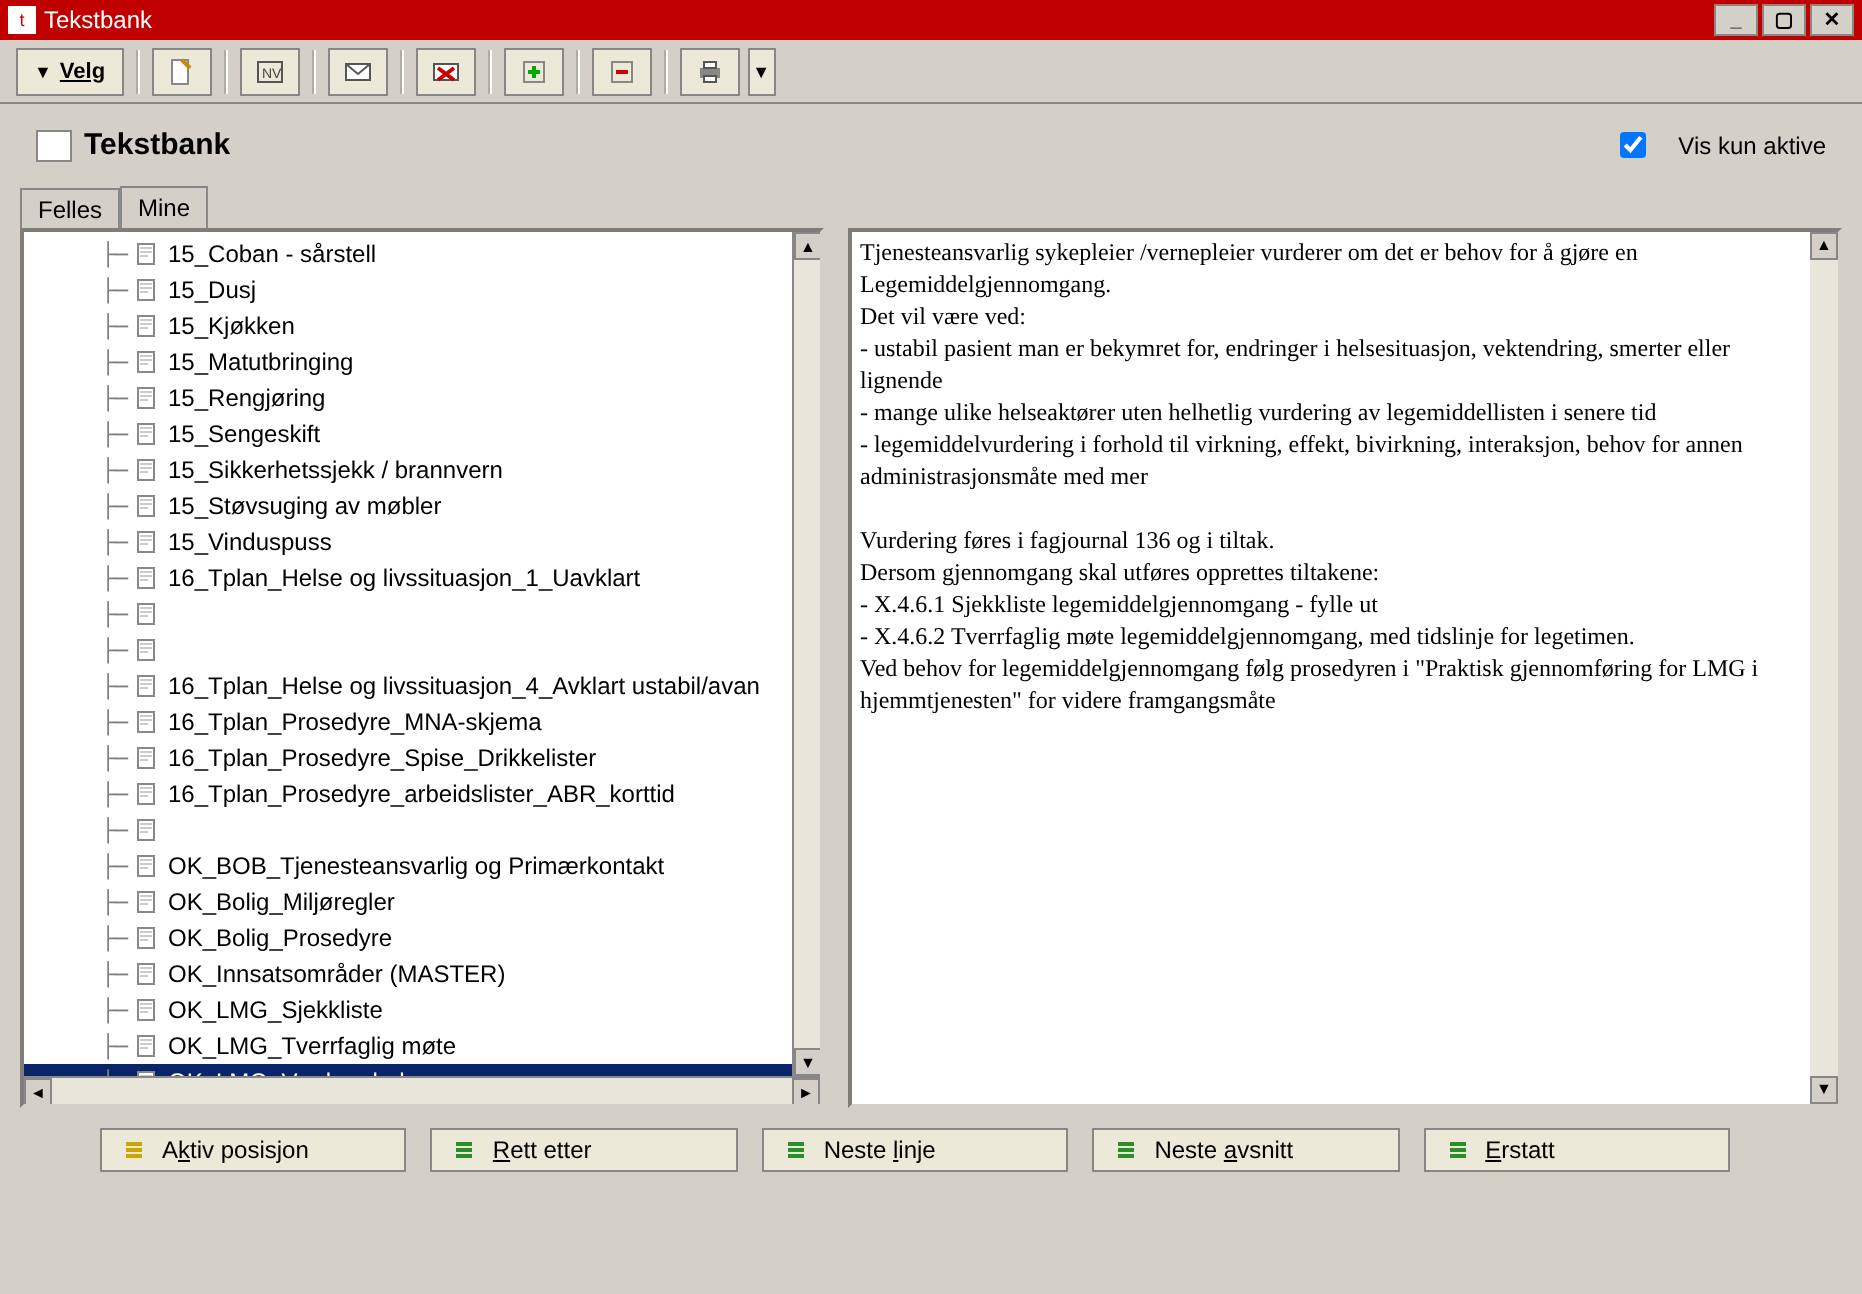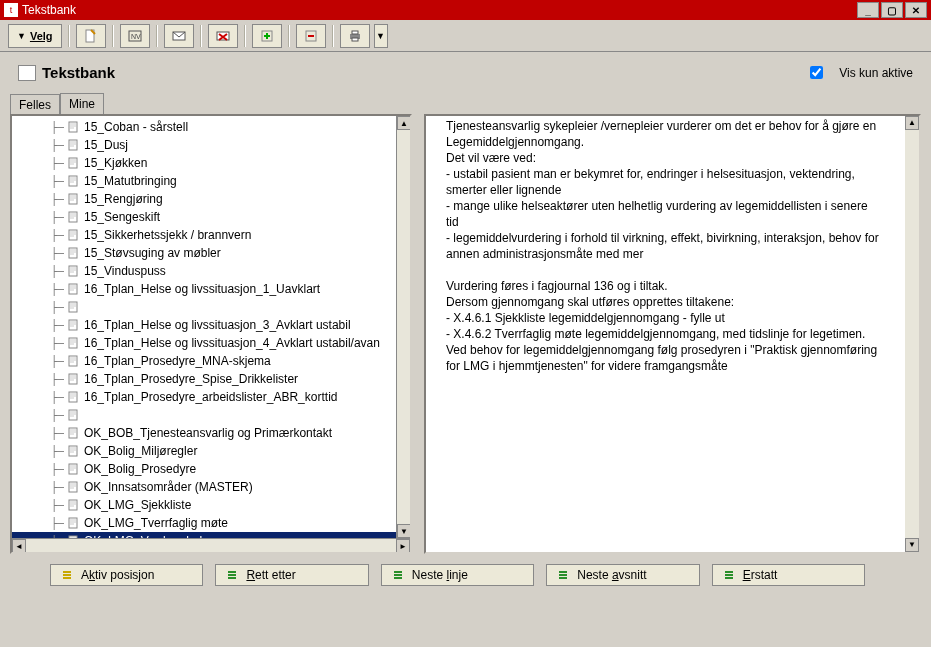--- a/index.html
+++ b/index.html
@@ -175,26 +175,27 @@
   background: #d4d0c8;
   border: 1px solid #888;
   display: flex;
   align-items: center;
   justify-content: center;
   font-size: 8px;
   cursor: pointer;
 }
 .vscroll .track { flex: 1; background: #e8e6da; }
 .textpane {
-  padding: 2px 20px;
+  padding: 2px 4px;
   font-size: 12px;
   line-height: 16px;
   height: 100%;
   overflow: hidden;
   position: relative;
+  font-family: Liberation Serif, serif;
 }
 .textpane p { margin: 0; }
 .textpane .vscroll-r {
   position: absolute;
   top: 0; right: 0; bottom: 0;
   width: 14px;
   background: #d4d0c8;
   display: flex;
   flex-direction: column;
 }
@@ -429,21 +430,20 @@
           </span>
         </div>
         <div class="tree-row">
           <span class="branch">├─</span>
           <span class="doc-i">
             <svg width="12" height="12" viewBox="0 0 12 12">
               <rect x="1" y="1" width="8" height="10" fill="#fff" stroke="#888"></rect>
               <path d="M2 3h6M2 5h6M2 7h4" stroke="#bbb" stroke-width="0.8"></path>
             </svg>
           </span>
-          <span class="label">16_Tplan_Helse og livssituasjon_3_Avklart ustabil</span>
         </div>
         <div class="tree-row">
           <span class="branch">├─</span>
           <span class="doc-i">
             <svg width="12" height="12" viewBox="0 0 12 12">
               <rect x="1" y="1" width="8" height="10" fill="#fff" stroke="#888"></rect>
               <path d="M2 3h6M2 5h6M2 7h4" stroke="#bbb" stroke-width="0.8"></path>
             </svg>
           </span>
           <span class="label">16_Tplan_Helse og livssituasjon_4_Avklart ustabil/avan</span>

